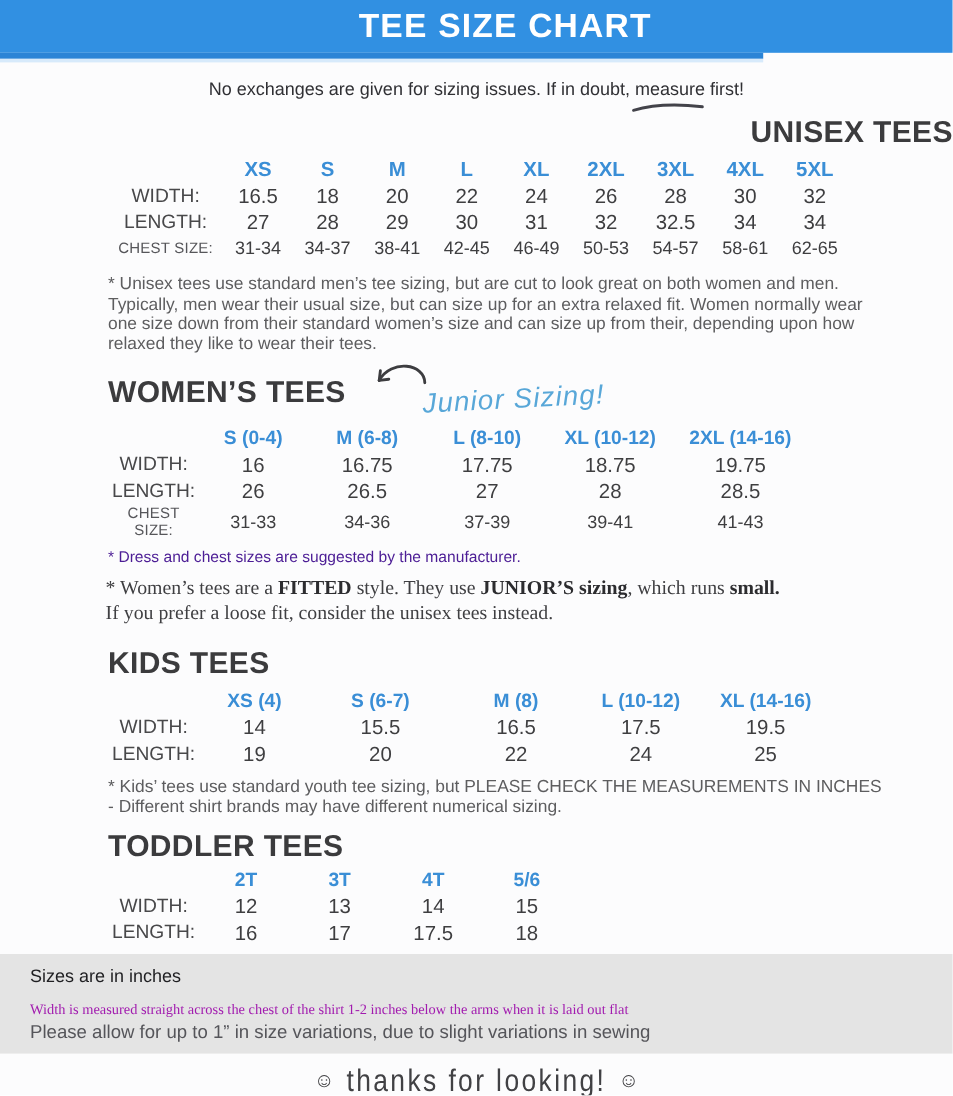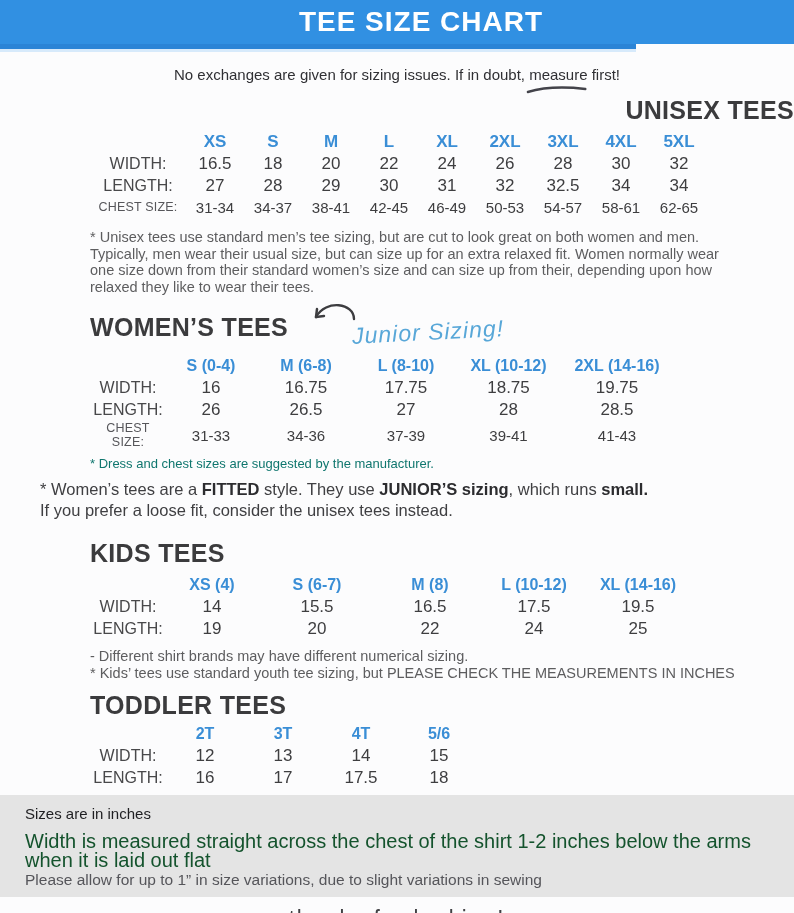--- a/index.html
+++ b/index.html
@@ -33,28 +33,28 @@
   .col-h{color:#3a8ed6;font-weight:700;font-size:16px;height:22px;}
   .unisex .col-h{font-size:17px;}
   .row-label{text-align:left;font-size:16px;color:#48484a;}
   .chest-row .row-label{font-size:12.5px;color:#56565a;letter-spacing:.2px;}
   .val{font-size:17px;color:#3e3e40;height:22px;}
   .chest-row .val{font-size:15px;height:20px;}
   .mt-table{margin-top:7px;}
   .mt-table-sm{margin-top:4px;}
   
   .note{margin:12px 0 0 90px;width:655px;font-size:14.5px;line-height:16.5px;color:#5d5d5f;}
-  .note-sm{margin:8px 0 0 90px;font-size:13px;line-height:14px;color:#0f766e;}
-  .note-big{margin:8px 0 0 40px;width:690px;font-size:16.5px;line-height:21px;color:#3f3f42;}
+  .note-sm{margin:8px 0 0 90px;font-size:13px;line-height:14px;color:#4c1d95;}
+  .note-big{margin:8px 0 0 88px;width:690px;font-size:16.5px;line-height:21px;color:#3f3f42;font-family:Liberation Serif, serif;}
   .note-big b{color:#2c2c2f;}
   .block{display:block;}
   
   .footer{margin-top:6px;background:#e4e4e4;padding:10px 3px 8px 25px;}
   .f1{font-size:15px;line-height:17px;color:#1f1f22;}
-  .f2{margin-top:10px;font-size:20px;line-height:19px;color:#14532d;}
+  .f2{margin-top:10px;font-size:12px;line-height:19px;color:#a21caf;font-family:Liberation Serif, serif;}
   .f3{margin-top:1px;font-size:15.5px;line-height:18px;color:#55555a;}
   
   .thanks{margin-top:10px;text-align:center;color:#414144;}
   .thanks-text{display:inline-block;font-size:22px;letter-spacing:2px;transform:scaleY(1.18);margin:0 10px;}
   .smiley{font-size:17px;position:relative;top:-2px;}
 </style>
 </head>
 <body>
 
 <div class="page">
@@ -225,22 +225,22 @@
       <td class="row-label">LENGTH:</td>
       <td class="val">19</td>
       <td class="val">20</td>
       <td class="val">22</td>
       <td class="val">24</td>
       <td class="val">25</td>
     </tr>
   </tbody>
     </table>
   <p class="note" style="margin-top:8px">
+      <span class="block">* Kids’ tees use standard youth tee sizing, but PLEASE CHECK THE MEASUREMENTS IN INCHES</span>
       <span class="block">- Different shirt brands may have different numerical sizing.</span>
-      <span class="block">* Kids’ tees use standard youth tee sizing, but PLEASE CHECK THE MEASUREMENTS IN INCHES</span>
     </p>
 
   <h2 class="sec-title mt-toddler">TODDLER TEES</h2>
   <table class="size-table mt-table-sm">
     <colgroup>
         <col style="width:76px">
         <col style="width:78px">
         <col style="width:78px">
         <col style="width:78px">
         <col style="width:78px">

